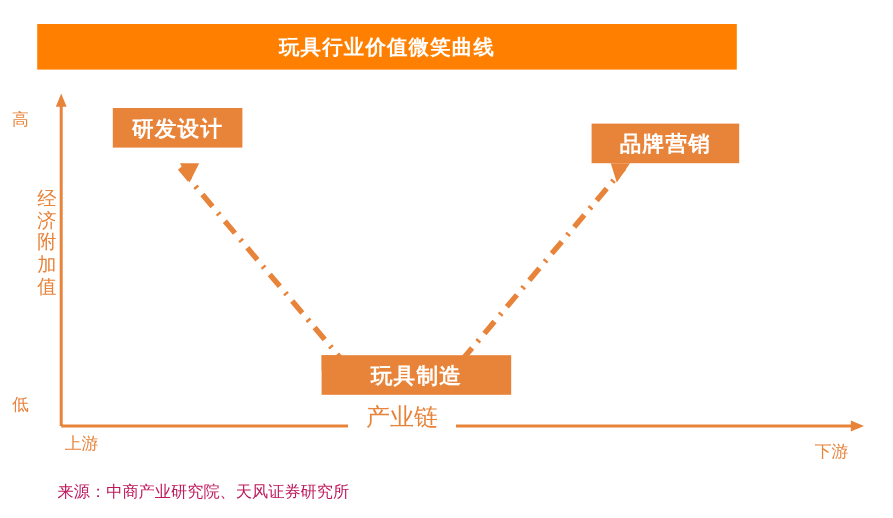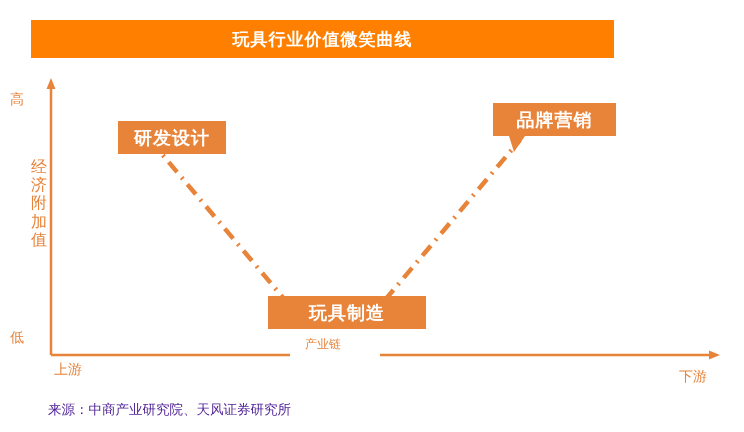--- a/index.html
+++ b/index.html
@@ -69,48 +69,48 @@
     white-space: normal;
     font-size: 16px;
     line-height: 1.14;
     letter-spacing: 0;
   }
   .x-left  { left: 54px; top: 362px; }
   .x-right { left: 679px; top: 369px; }
   .x-title {
     left: 297px;
     top: 338px;
-    font-size: 12px;
+    font-size: 20px;
     background: #ffffff;
     padding: 0 8px;
   }
 
   
   .label-box {
     position: absolute;
     background: #E8833A;
     color: #ffffff;
     font-size: 18px;
     font-weight: bold;
     letter-spacing: 1px;
     display: flex;
     align-items: center;
     justify-content: center;
     line-height: 1;
   }
-  .box-rd       { left: 94px;  top: 121px; width: 108px; height: 33px; margin-left: 24px; }
+  .box-rd       { left: 94px;  top: 90px; width: 108px; height: 33px; }
   .box-brand    { left: 461px; top: 103px; width: 123px; height: 33px; margin-left: 32px; }
   .box-manufact { left: 268px; top: 296px; width: 158px; height: 33px; text-align: center; }
 
   
   .footnote {
     position: absolute;
     left: 48px;
     top: 403px;
-    color: #4c1d95;
+    color: #be185d;
     font-size: 13.5px;
     line-height: 1;
     white-space: nowrap;
   }
 </style>
 </head>
 <body>
 
 <div id="canvas">
 

